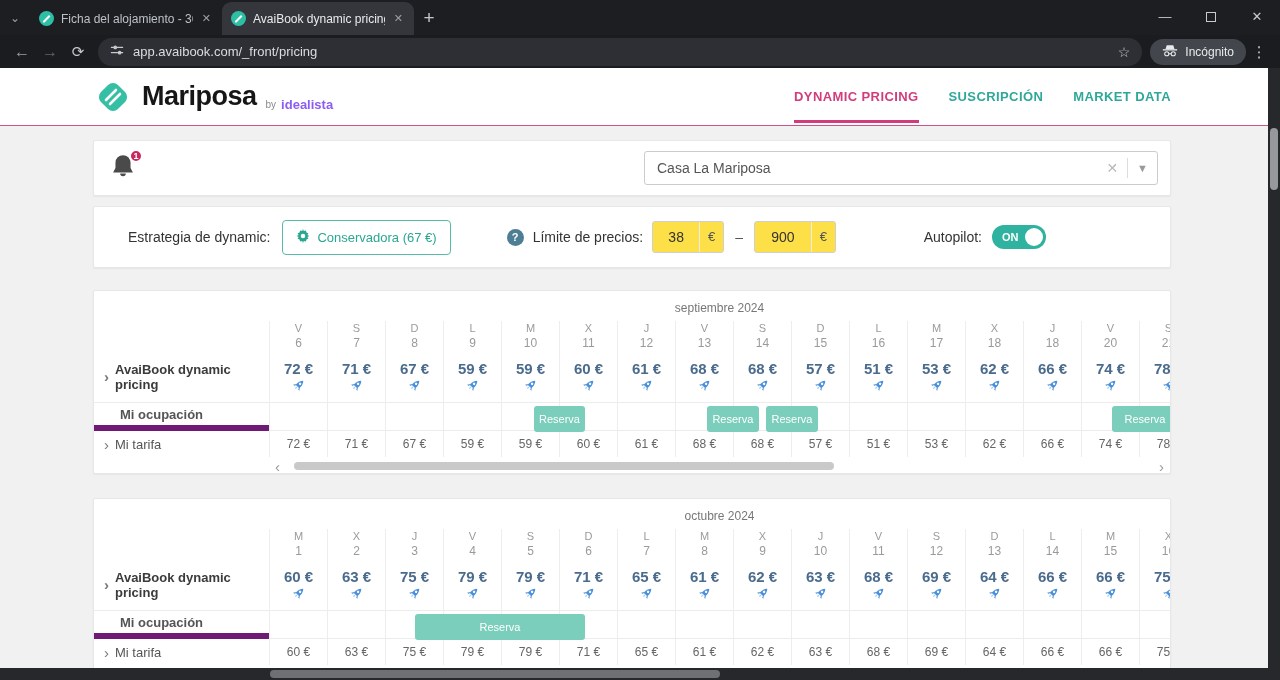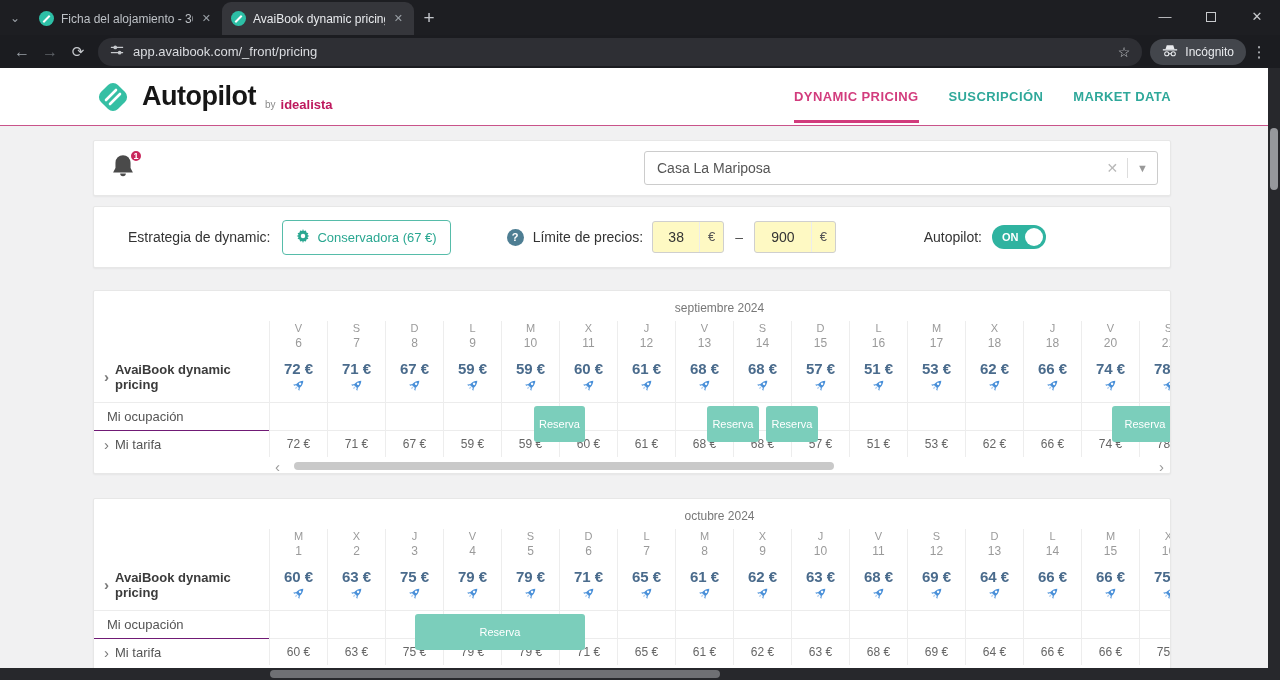--- a/index.html
+++ b/index.html
@@ -29,21 +29,21 @@
   .incog-chip { height:26px; border-radius:13px; background:#43464c; display:flex; align-items:center; gap:7px; padding:0 12px; color:#e8eaed; font-size:12px; flex:none;justify-content:center; }
   .menu-dots { width:26px; text-align:center; color:#c6c9cd; font-size:15px; }
 
   
   .viewport { position:absolute; top:68px; left:0; width:1268px; height:600px; background:#f1f1f2; overflow:hidden; }
 
   .site-header { height:58px; background:#fff; border-bottom:1px solid #c9538a; display:flex; align-items:center; padding:0 97px 0 93px; }
   .brand { display:flex; align-items:center; gap:9px; }
   .brand-text { font-size:27px; font-weight:bold; color:#161616; letter-spacing:-0.5px; }
   .brand-by { font-size:10px; color:#8a8a8a; align-self:flex-end; padding-bottom:7px; }
-  .brand-suffix { font-size:13px; font-weight:bold; color:#be185d; align-self:flex-end; padding-bottom:5px; margin-left:-4px; }
+  .brand-suffix { font-size:13px; font-weight:bold; color:#8b5cf6; align-self:flex-end; padding-bottom:5px; margin-left:-4px; }
   .main-nav { margin-left:auto; display:flex; gap:30px; height:52px; }
   .nav-item { display:flex; align-items:center; font-size:13px; font-weight:bold; letter-spacing:0.4px; color:#2fa89a; border-bottom:3px solid transparent; padding-top:3px; }
   .nav-item.active { color:#d23c7d; border-bottom-color:#d23c7d; }
 
   .page-main { padding:14px 97px 0 93px; }
   .card { background:#fff; border:1px solid #e7e7e7; border-radius:2px; box-shadow:0 1px 2px rgba(0,0,0,0.05); }
 
   
   .notif-card { height:56px; display:flex; align-items:center; padding:0 12px 0 16px; margin-bottom:10px; }
   .bell-wrap { position:relative; width:30px; height:30px; }
@@ -51,53 +51,53 @@
   .prop-select { margin-left:auto; width:514px; height:34px; border:1px solid #ccc; border-radius:3px; background:#fff; display:flex; align-items:center; gap:9px; padding:0 9px 0 12px; font-size:14px; color:#555; }
   .sel-clear { margin-left:auto; color:#b9b9b9; font-size:14px; }
   .sel-sep { width:1px; height:20px; background:#ddd; }
   .sel-chev { color:#999; font-size:11px; }
 
   
   .strategy-card { height:62px; display:flex; align-items:center; padding:0 34px; margin-bottom:22px; font-size:14px; color:#333; }
   .strategy-btn { margin-left:12px; display:flex; align-items:center; gap:7px; border:1px solid #56bca9; border-radius:4px; background:#fff; color:#2aa791; font-size:13px; padding:8px 13px; }
   .limit-group { display:flex; align-items:center; margin-left:56px; gap:9px; }
   .help-circle { width:17px; height:17px; border-radius:50%; background:#4e7e93; color:#fff; font-size:11px; font-weight:bold; display:flex; align-items:center; justify-content:center; }
-  .price-input { display:flex; align-items:center; height:32px; border:1px solid #cfcfcf; border-radius:3px; background:#fef9c3; }
+  .price-input { display:flex; align-items:center; height:32px; border:1px solid #cfcfcf; border-radius:3px; background:#fde047; }
   .pi-val { text-align:center; font-size:14px; color:#333; }
   .pi-min .pi-val { width:46px; } .pi-max .pi-val { width:56px; }
   .pi-cur { width:24px; text-align:center; color:#555; font-size:13px; border-left:1px solid #ececec; line-height:30px; }
   .range-dash { color:#555; margin:0 2px; }
   .autopilot-group { margin-left:auto; margin-right:90px; display:flex; align-items:center; gap:10px; }
   .toggle { width:54px; height:24px; border-radius:12px; background:#2fb3a0; display:flex; align-items:center; padding:0 3px 0 10px; }
   .toggle-on { flex:1; color:#fff; font-size:11px; font-weight:bold; }
   .knob { width:18px; height:18px; border-radius:50%; background:#fff; }
 
   
   .calendar-card { height:184px; padding-top:10px; margin-bottom:24px; overflow:hidden; }
   .cal-flex { display:flex; }
   .cal-labels { width:175px; flex:none; padding-top:50px; }
   .lbl { display:flex; align-items:center; font-size:13px; color:#555; }
   .dyn-lbl { height:52px; font-weight:bold; color:#3b3b3b; gap:6px; padding-left:10px; border-bottom:1px solid #ececec; }
-  .ocu-lbl { height:28px; padding-left:13px; border-bottom:1px solid #701a75; }
+  .ocu-lbl { height:28px; padding-left:26px; border-bottom:6px solid #701a75;font-weight:bold; }
   .tar-lbl { height:26px; gap:6px; padding-left:10px; }
   .chev-icon { color:#7a7a7a; font-size:15px; line-height:1; }
 
   .cal-grid { flex:1; overflow:hidden; position:relative; }
   .cal-month { height:20px; text-align:center; font-size:12px; color:#777; }
   .cal-cols { display:flex; height:136px; }
   .cal-col { width:58px; flex:none; border-left:1px solid #ededed; display:flex; flex-direction:column; }
   .dow { height:14px; text-align:center; font-size:11px; color:#9a9a9a; line-height:14px; }
   .dnum { height:16px; text-align:center; font-size:12px; color:#9a9a9a; line-height:16px; }
   .dyn-cell { height:52px; display:flex; flex-direction:column; align-items:center; justify-content:center; gap:1px; border-bottom:1px solid #ececec; }
   .price { font-size:15px; font-weight:bold; color:#4a6b8c; }
   .rocket-ic svg { display:block; }
   .ocu-cell { height:28px; border-bottom:1px solid #ececec; }
   .tar-cell { height:26px; display:flex; align-items:center; justify-content:center; font-size:12px; color:#666; }
   .res-layer { position:absolute; top:102px; left:0; right:0; height:28px; }
-  .res-badge { position:absolute; top:3px; height:36px; background:#7bcebb; border-radius:3px; color:#fff; font-size:11px; display:flex; align-items:center; justify-content:center; overflow:hidden; white-space:nowrap; }
+  .res-badge { position:absolute; top:3px; height:26px; background:#7bcebb; border-radius:3px; color:#fff; font-size:11px; display:flex; align-items:center; justify-content:center; overflow:hidden; white-space:nowrap; }
   .cal-scroll { height:18px; display:flex; align-items:center; padding:0 6px; gap:4px; }
   .scroll-chev { color:#999; font-size:15px; line-height:1; }
   .scroll-track { flex:1; height:18px; position:relative; }
   .scroll-thumb { position:absolute; top:5px; left:10px; width:540px; height:8px; border-radius:4px; background:#c9c9c9; }
 
   
   .vscroll { position:absolute; top:68px; right:0; width:12px; height:612px; background:#27282c; }
   .vthumb { position:absolute; top:60px; left:2px; width:8px; height:62px; border-radius:4px; background:#96989c; }
   .hscroll { position:absolute; left:0; bottom:0; width:1268px; height:12px; background:#27282c; }
   .hthumb { position:absolute; top:2px; left:270px; width:450px; height:8px; border-radius:4px; background:#6f7074; }
@@ -162,21 +162,21 @@
 
 <div class="viewport">
 
   <header class="site-header">
     <div class="brand">
       <svg width="40" height="40" viewBox="0 0 40 40">
         <rect x="8" y="8" width="24" height="24" rx="7" transform="rotate(45 20 20)" fill="#35bfa4"></rect>
         <path d="M13 23 L23 13" stroke="#fff" stroke-width="2.6" stroke-linecap="round"></path>
         <path d="M17 27 L27 17" stroke="#fff" stroke-width="2.6" stroke-linecap="round"></path>
       </svg>
-      <span class="brand-text">Autopilot</span>
+      <span class="brand-text">Mariposa</span>
       <span class="brand-by">by</span>
       <span class="brand-suffix">idealista</span>
     </div>
     <nav class="main-nav">
       <div class="nav-item active">DYNAMIC PRICING</div>
       <div class="nav-item">SUSCRIPCIÓN</div>
       <div class="nav-item">MARKET DATA</div>
     </nav>
   </header>
 

